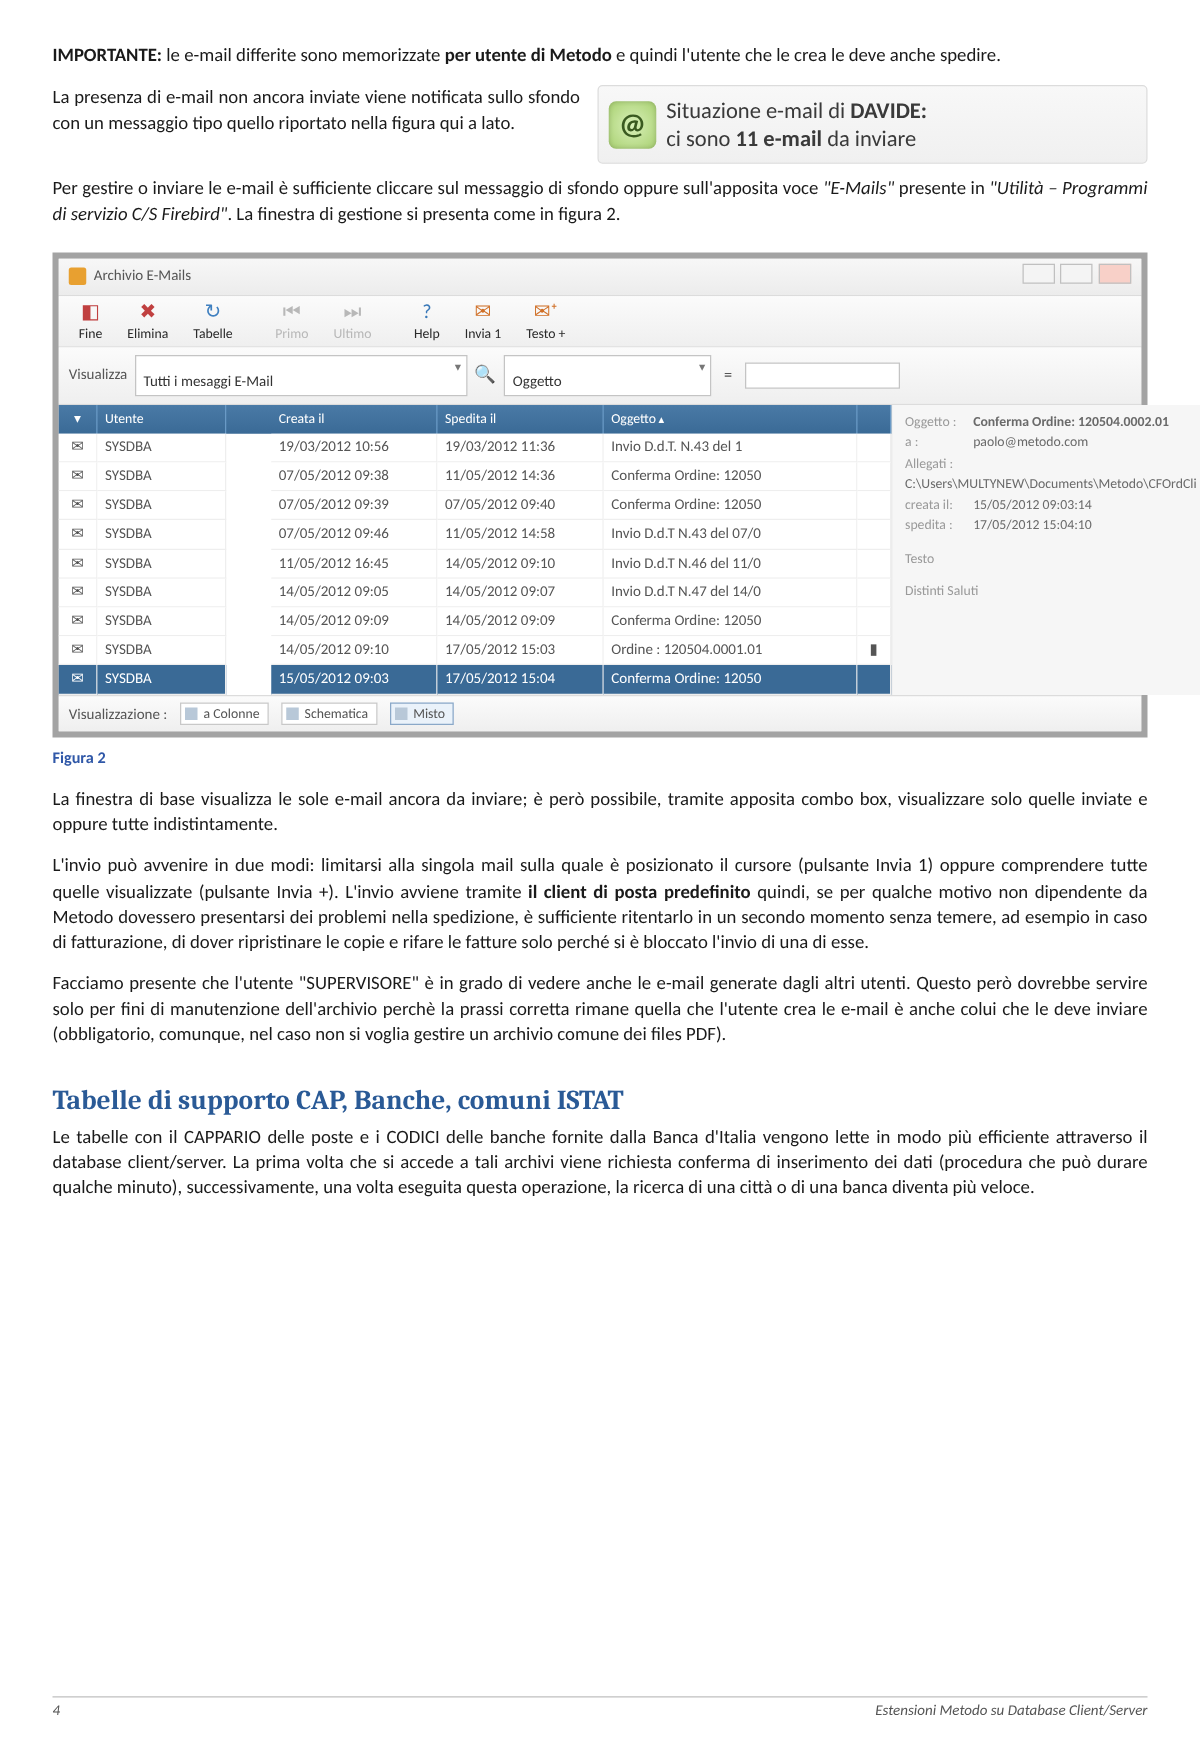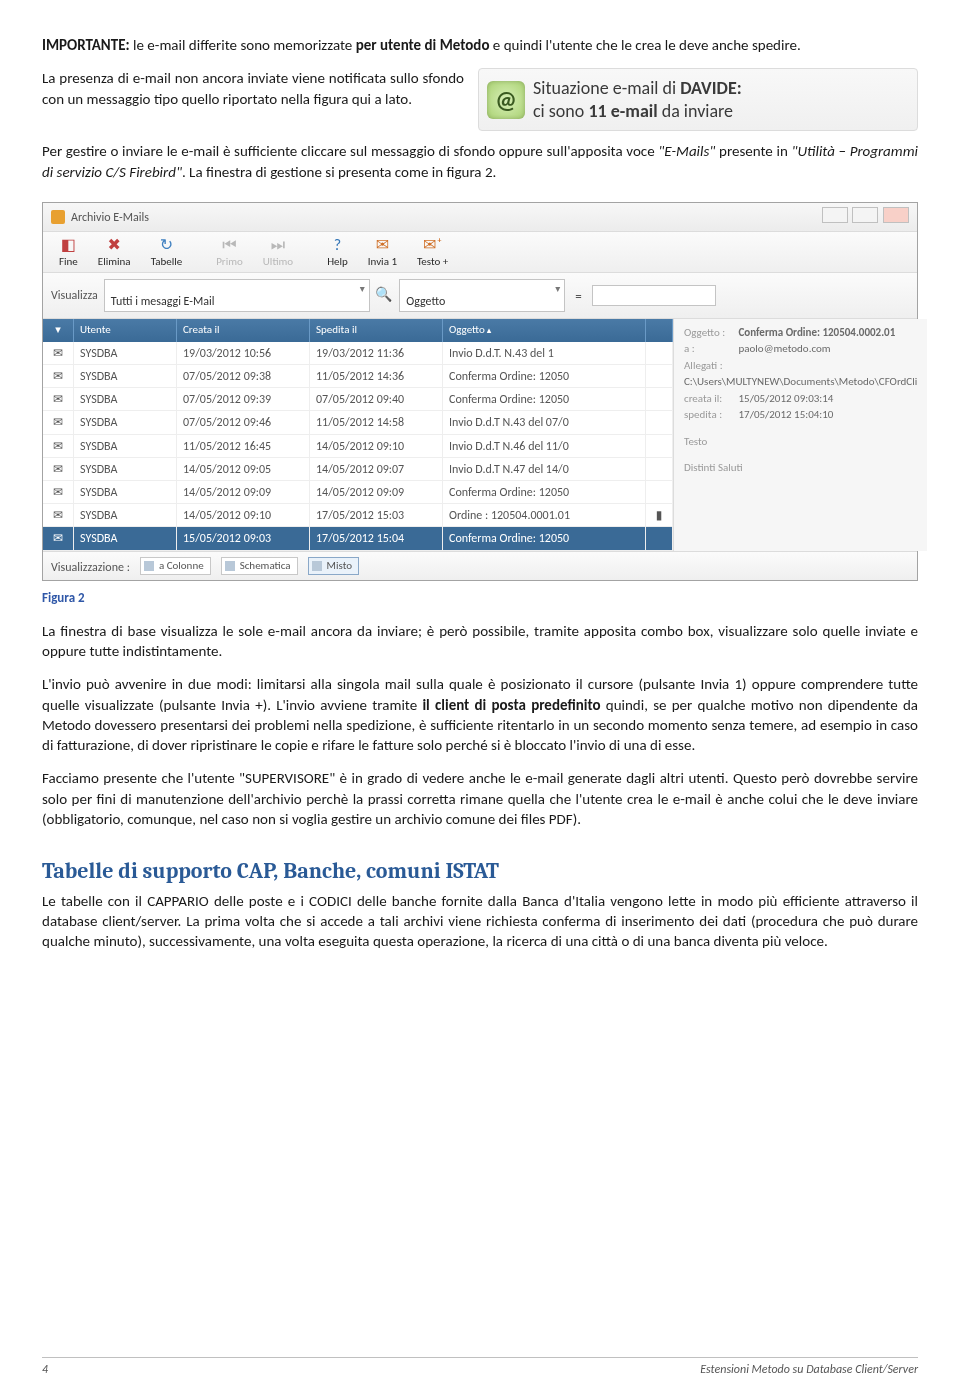--- a/index.html
+++ b/index.html
@@ -39,21 +39,21 @@
     background: radial-gradient(#d8f0b8,#a8d070);
     display: flex; align-items:center; justify-content:center;
     font-size: 24px; font-weight:bold; color:#3a5a20;
     box-shadow: inset 0 0 4px rgba(0,0,0,.2);
   }
   .clear { clear: both; }
 
   
   .winwrap {
     margin: 20px 0 8px 0;
-    border: 1px solid #a3a3a3;
+    border: 5px solid #a3a3a3;
     background: #fff;
     font-size: 12px;
     color: #444;
   }
   .titlebar {
     background: linear-gradient(#f7f7f7,#ececec);
     padding: 4px 8px;
     display:flex; align-items:center; justify-content:space-between;
     border-bottom: 1px solid #dcdcdc;
   }
@@ -103,21 +103,21 @@
     border-right:1px solid #6a9ac6;
   }
   .gridrow .gcell {
     background:#fff;font-size:12px;color:#555;padding:3px 6px;
     border-bottom:1px solid #eee;border-right:1px solid #eee;
     white-space:nowrap;overflow:hidden;text-overflow:ellipsis;
   }
   .gridrow.selected .gcell { background:#3a6a96; color:#fff; }
   .c0{width:18px;text-align:center;color:#9ab8d0;font-size:11px;}
   .c1{width:90px;}
-  .c2{width:120px;}
+  .c2{width:120px;margin-left:36px;}
   .c3{width:120px;}
   .c4{width:190px;}
   .c5{width:14px;text-align:center;}
   .gcell.sorter:after { content:" ▴"; font-size:9px; }
 
   .detailpane {
     width:260px;background:#f6f6f6;padding:6px 10px;font-size:11px;color:#888;
     line-height:1.5;
   }
   .detailpane .lab{color:#9a9a9a;display:inline-block;width:52px;}

